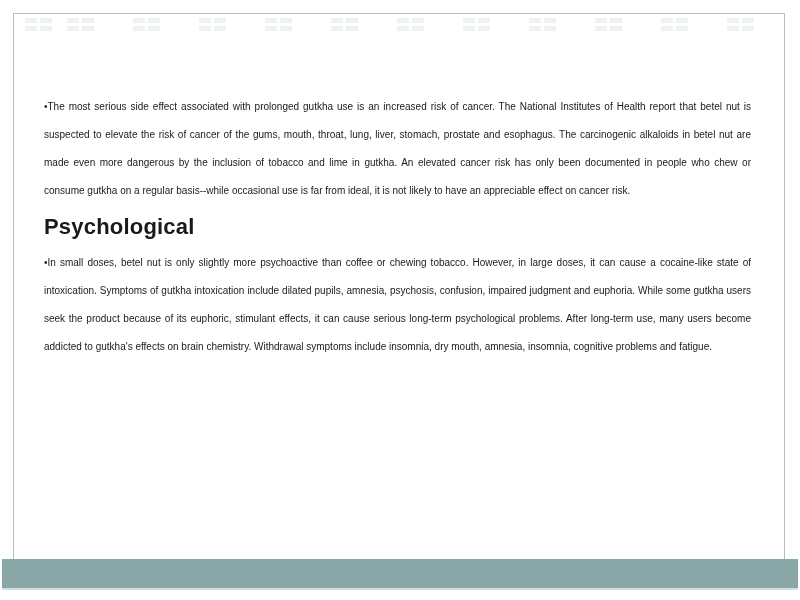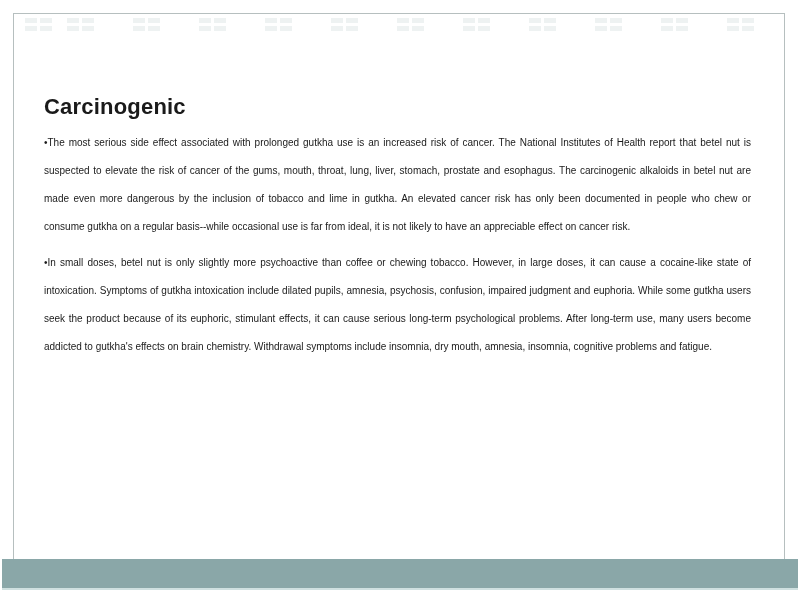--- a/index.html
+++ b/index.html
@@ -75,25 +75,25 @@
 <body>
 
 <div class="stage">
 
   <div class="slide-frame">
     <div class="top-pattern"></div>
 
     <div class="content">
 
       <section>
-        <h2 class="section-heading">Carcinogenic</h2>
         <p class="section-body">•The most serious side effect associated with prolonged gutkha use is an increased risk of cancer. The National Institutes of Health report that betel nut is suspected to elevate the risk of cancer of the gums, mouth, throat, lung, liver, stomach, prostate and esophagus. The carcinogenic alkaloids in betel nut are made even more dangerous by the inclusion of tobacco and lime in gutkha. An elevated cancer risk has only been documented in people who chew or consume gutkha on a regular basis--while occasional use is far from ideal, it is not likely to have an appreciable effect on cancer risk.</p>
       </section>
 
       <section>
+        <h2 class="section-heading">Psychological</h2>
         <p class="section-body">•In small doses, betel nut is only slightly more psychoactive than coffee or chewing tobacco. However, in large doses, it can cause a cocaine-like state of intoxication. Symptoms of gutkha intoxication include dilated pupils, amnesia, psychosis, confusion, impaired judgment and euphoria. While some gutkha users seek the product because of its euphoric, stimulant effects, it can cause serious long-term psychological problems. After long-term use, many users become addicted to gutkha's effects on brain chemistry. Withdrawal symptoms include insomnia, dry mouth, amnesia, insomnia, cognitive problems and fatigue.</p>
       </section>
 
     </div>
   </div>
 
   <div class="accent-bar"></div>
 
 </div>
 

